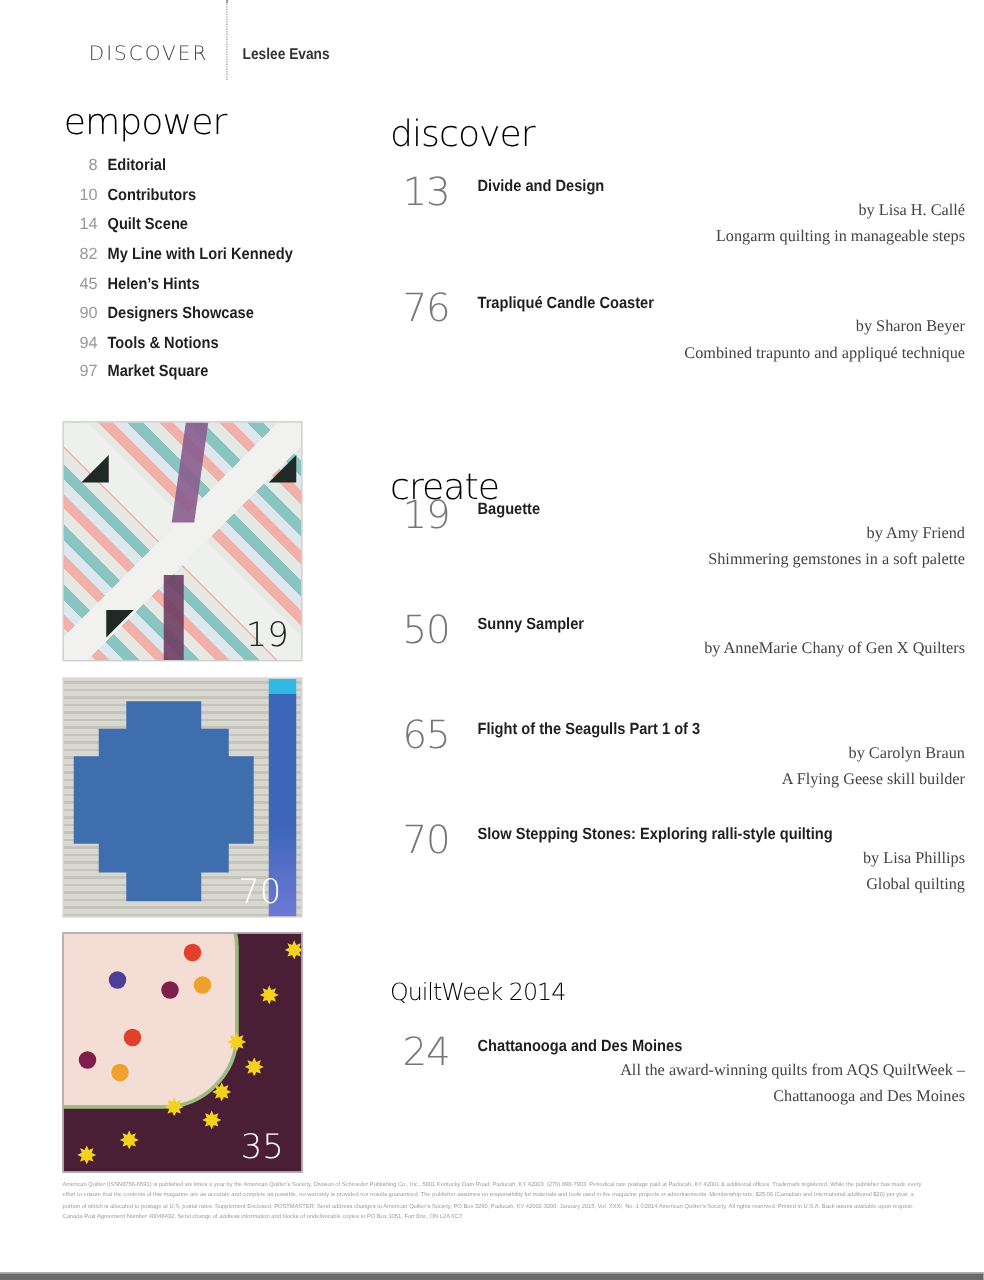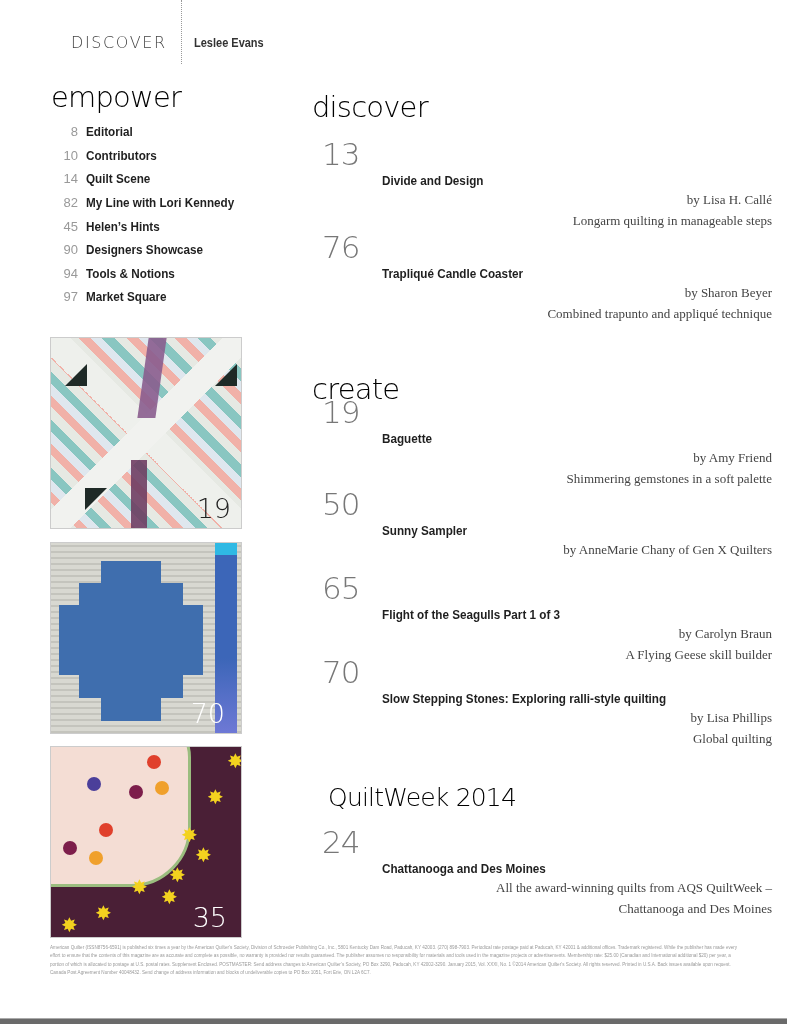--- a/index.html
+++ b/index.html
@@ -41,25 +41,25 @@
     .thumb2 .c3 { position: absolute; left: 8px; top: 62px; width: 144px; height: 70px; background: #3f6eae; }
     .thumb2 .page-num { color: #ffffff; right: 16px; }
 
     .thumb3 { top: 746px; background: #4a1f36; }
     .thumb3 .pane { position: absolute; left: -40px; top: -30px; width: 180px; height: 170px; background: #f4ddd4; border-radius: 0 40px 60px 0; border: 3px solid #9bbd7f; }
     .thumb3 .fl { position: absolute; width: 14px; height: 14px; border-radius: 50%; }
     .thumb3 .star { position: absolute; color: #f3d21f; font-size: 20px; line-height: 1; }
     .thumb3 .page-num { color: #ffffff; right: 14px; }
     .discover-title { left: 312px; top: 90px; font-size: 29px; }
     .create-title { left: 312px; top: 348px; font-size: 29px; margin-top: 24px; }
-    .qw-title { left: 328px; top: 783px; font-size: 25px; }
+    .qw-title { left: 312px; top: 783px; font-size: 19px; }
 
     .entry { position: absolute; left: 322px; width: 440px; }
     .entry .big-num { position: absolute; left: 0; top: -4px; font-family: "DejaVu Sans", sans-serif; font-weight: 200; font-size: 31px; color: #777; letter-spacing: -1px; }
-    .entry .body { position: absolute; left: 60px; top: 0; width: 390px; margin-top: 32px; }
+    .entry .body { position: absolute; left: 60px; top: 0; width: 390px; }
     .entry .title { font-size: 13px; font-weight: bold; color: #1f1f1f; transform: scaleX(0.9); transform-origin: left; white-space: nowrap; line-height: 17px; }
     .entry .byline, .entry .desc { font-family: "Liberation Serif", serif; font-size: 13px; color: #444; line-height: 21px; text-align: right; }
 
     .footer-fine { position: absolute; left: 50px; top: 944px; width: 690px; font-size: 4.6px; line-height: 8.3px; color: #9a9a9a; }
     .bottom-bar { position: absolute; left: 0; top: 1018px; width: 787px; height: 6px; background: #6a6a6a; border-top: 1px solid #aaa; }
   </style>
 </head>
 <body>
 
 <div class="header">

